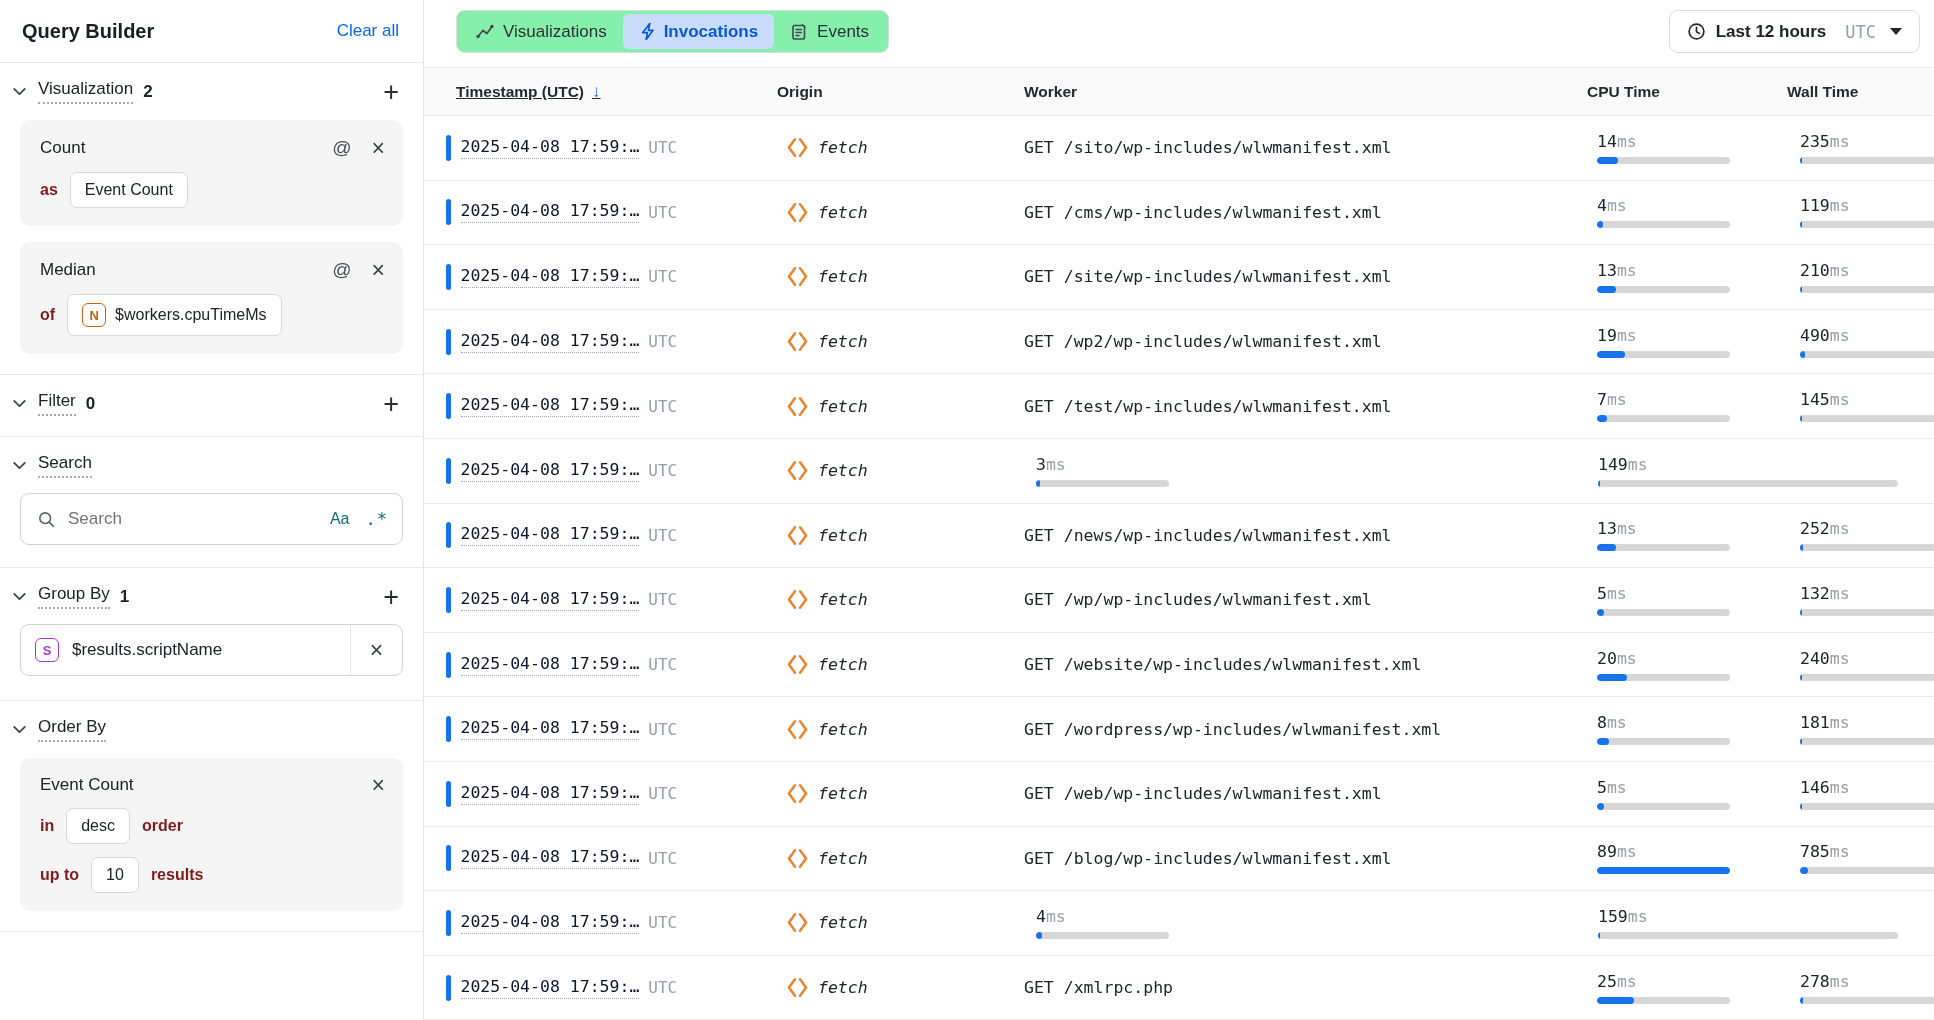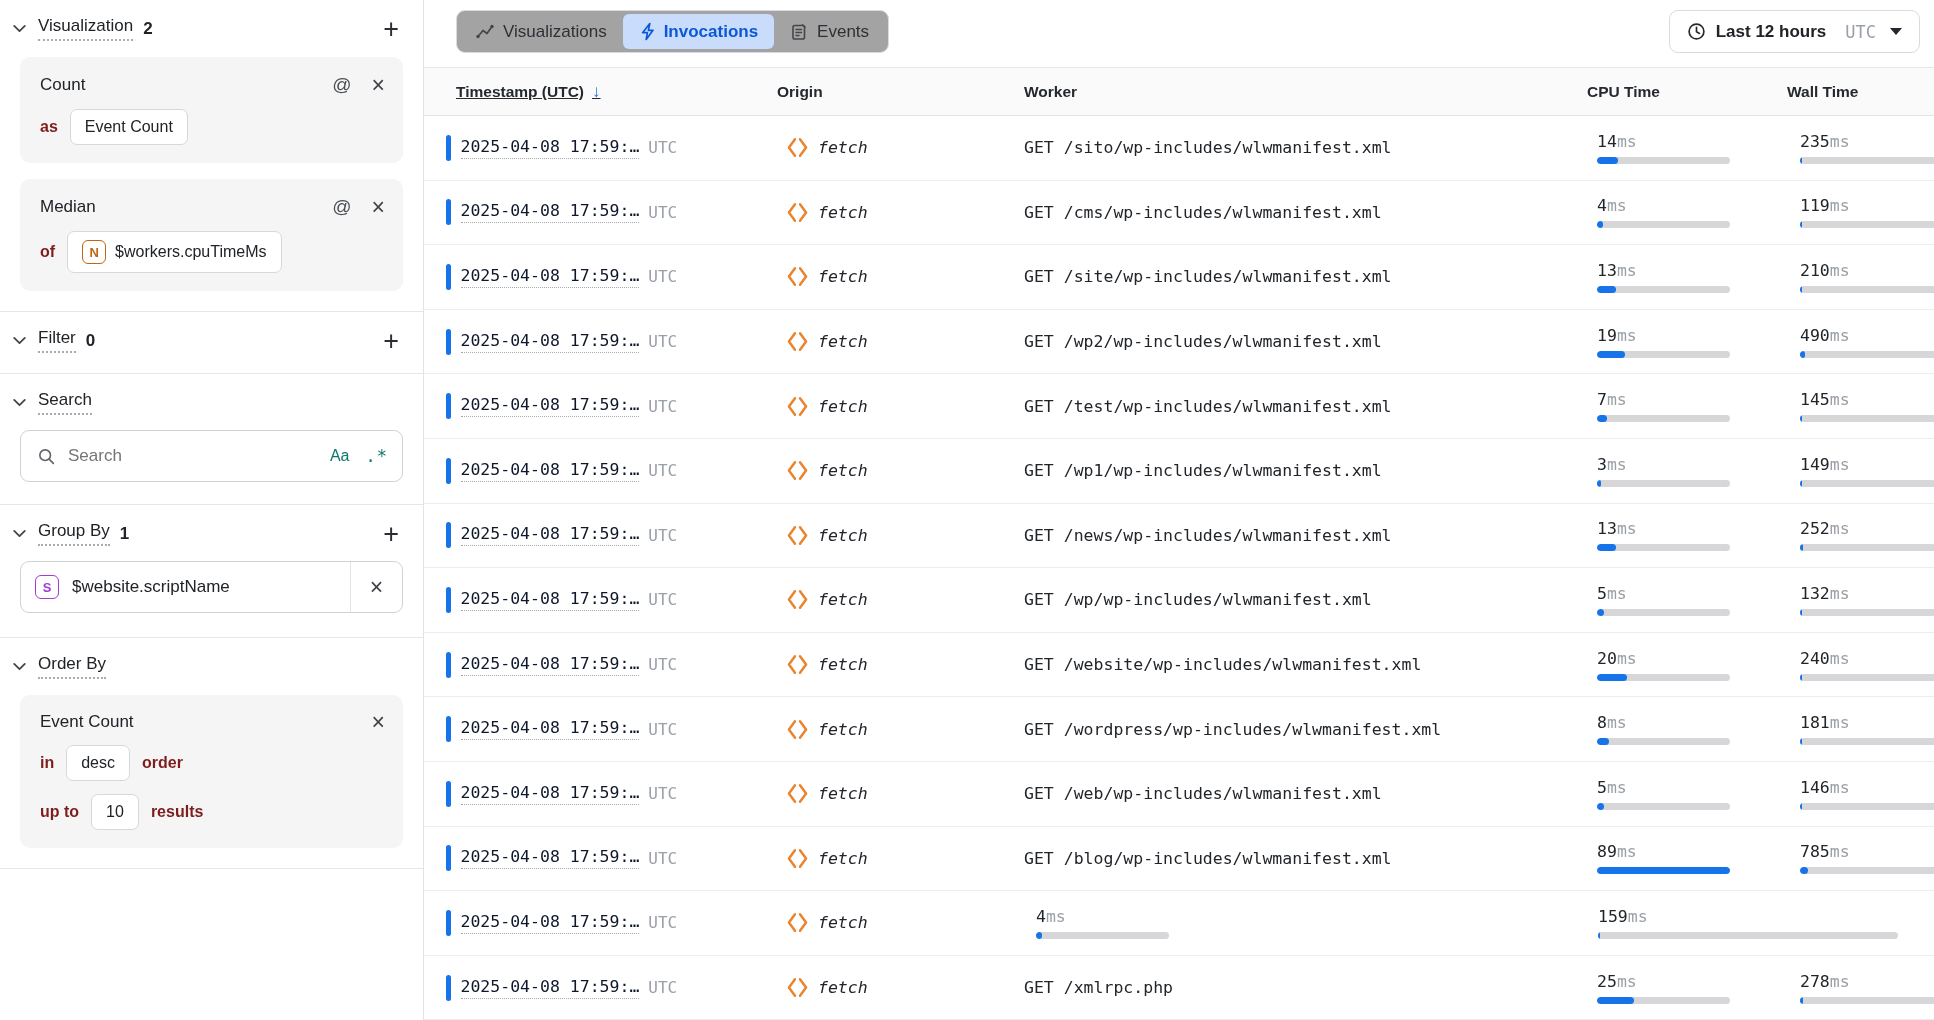--- a/index.html
+++ b/index.html
@@ -45,21 +45,21 @@
   .chipfield-main { flex:1; display:flex; align-items:center; gap:13px; padding:0 12px 0 14px; }
   .chipfield-text { font-size:17px; color:#202327; }
   .chipfield-x { width:52px; align-self:stretch; display:flex; align-items:center; justify-content:center;
     border-left:1px solid #e3e4e7; cursor:pointer; }
   .ob-row { display:flex; align-items:center; gap:12px; margin-top:13px; font-size:16px; }
 
   
   .main { flex:1; position:relative; overflow:hidden; background:#fff; }
   .topbar { height:68px; position:relative; border-bottom:1px solid #e7e7ea; }
   .tabbar { position:absolute; left:32px; top:10px; height:43px; border:1px solid #d9dbde; border-radius:9px;
-    display:flex; align-items:center; padding:3px; background:#a3a3a3; }
+    display:flex; align-items:center; padding:3px; background:#86efac; }
   .tab { height:35px; display:flex; align-items:center; gap:9px; padding:0 16px; border-radius:6px;
     font-size:17px; color:#2d3136; cursor:pointer; white-space:nowrap; }
   .tab.active { background:#c9dcfb; color:#0b58d6; font-weight:600; }
   .timebtn { position:absolute; right:14px; top:10px; height:43px; border:1px solid #d9dbde; border-radius:9px;
     display:flex; align-items:center; gap:10px; padding:0 17px; background:#fff; cursor:pointer; }
   .timebtn .trange { font-size:17px; font-weight:600; color:#202327; }
   .timebtn .tz { font-size:17px; color:#9aa0a7; }
   .caret { width:0; height:0; border-left:6px solid transparent; border-right:6px solid transparent;
     border-top:7px solid #23262b; margin-left:4px; }
 
@@ -85,20 +85,24 @@
   .track.wall { width:300px; }
   .fill { height:100%; border-radius:4px; background:#1673ea; }
   .icwrap { display:inline-flex; align-items:center; justify-content:center; }
 </style>
 </head>
 <body>
 
 <div class="app">
 
   <aside class="sidebar">
+    <div class="sb-header">
+      <span class="sb-title">Query Builder</span>
+      <span class="link">Clear all</span>
+    </div>
 
     <div class="section">
       <div class="sec-head">
         <span class="chev">
           <svg width="17" height="17" viewBox="0 0 16 16">
               <path d="M3 5.5l5 5 5-5" stroke="#43474c" stroke-width="1.7" fill="none" stroke-linecap="round" stroke-linejoin="round"></path>
             </svg>
         </span>
         <span class="sec-label">Visualization</span>
         <span class="sec-count">2</span>
@@ -181,21 +185,21 @@
               <path d="M3 5.5l5 5 5-5" stroke="#43474c" stroke-width="1.7" fill="none" stroke-linecap="round" stroke-linejoin="round"></path>
             </svg>
         </span>
         <span class="sec-label">Group By</span>
         <span class="sec-count">1</span>
         <span class="plusbtn">+</span>
       </div>
       <div class="chipfield">
         <span class="chipfield-main">
           <span class="type-badge badge-purple">S</span>
-          <span class="chipfield-text">$website.scriptName</span>
+          <span class="chipfield-text">$results.scriptName</span>
         </span>
         <span class="chipfield-x">
             <span class="x-icon">×</span>
           </span>
       </div>
     </div>
 
     <div class="section">
       <div class="sec-head">
         <span class="chev">
@@ -442,21 +446,20 @@
     </div>
     <div class="c-origin">
       <span class="icwrap">
         <svg width="23" height="23" viewBox="0 0 22 22">
                 <path d="M8.6 3.2 L2.8 11 L8.6 18.8" stroke="#e9842f" stroke-width="2.4" fill="none" stroke-linecap="round" stroke-linejoin="round"></path>
                 <path d="M13.4 3.2 L19.2 11 L13.4 18.8" stroke="#e9842f" stroke-width="2.4" fill="none" stroke-linecap="round" stroke-linejoin="round"></path>
               </svg>
       </span>
       <span class="mono">fetch</span>
     </div>
-    <div class="mono">GET /wp1/wp-includes/wlwmanifest.xml</div>
     <div class="c-metric">
       <div class="mval"><span>3</span><span class="unit">ms</span></div>
       <div class="track">
               <div class="fill" style="width: 3.37079%;"></div>
             </div>
     </div>
     <div class="c-metric c-wall">
       <div class="mval"><span>149</span><span class="unit">ms</span></div>
       <div class="track wall">
               <div class="fill" style="width: 0.8%;"></div>

